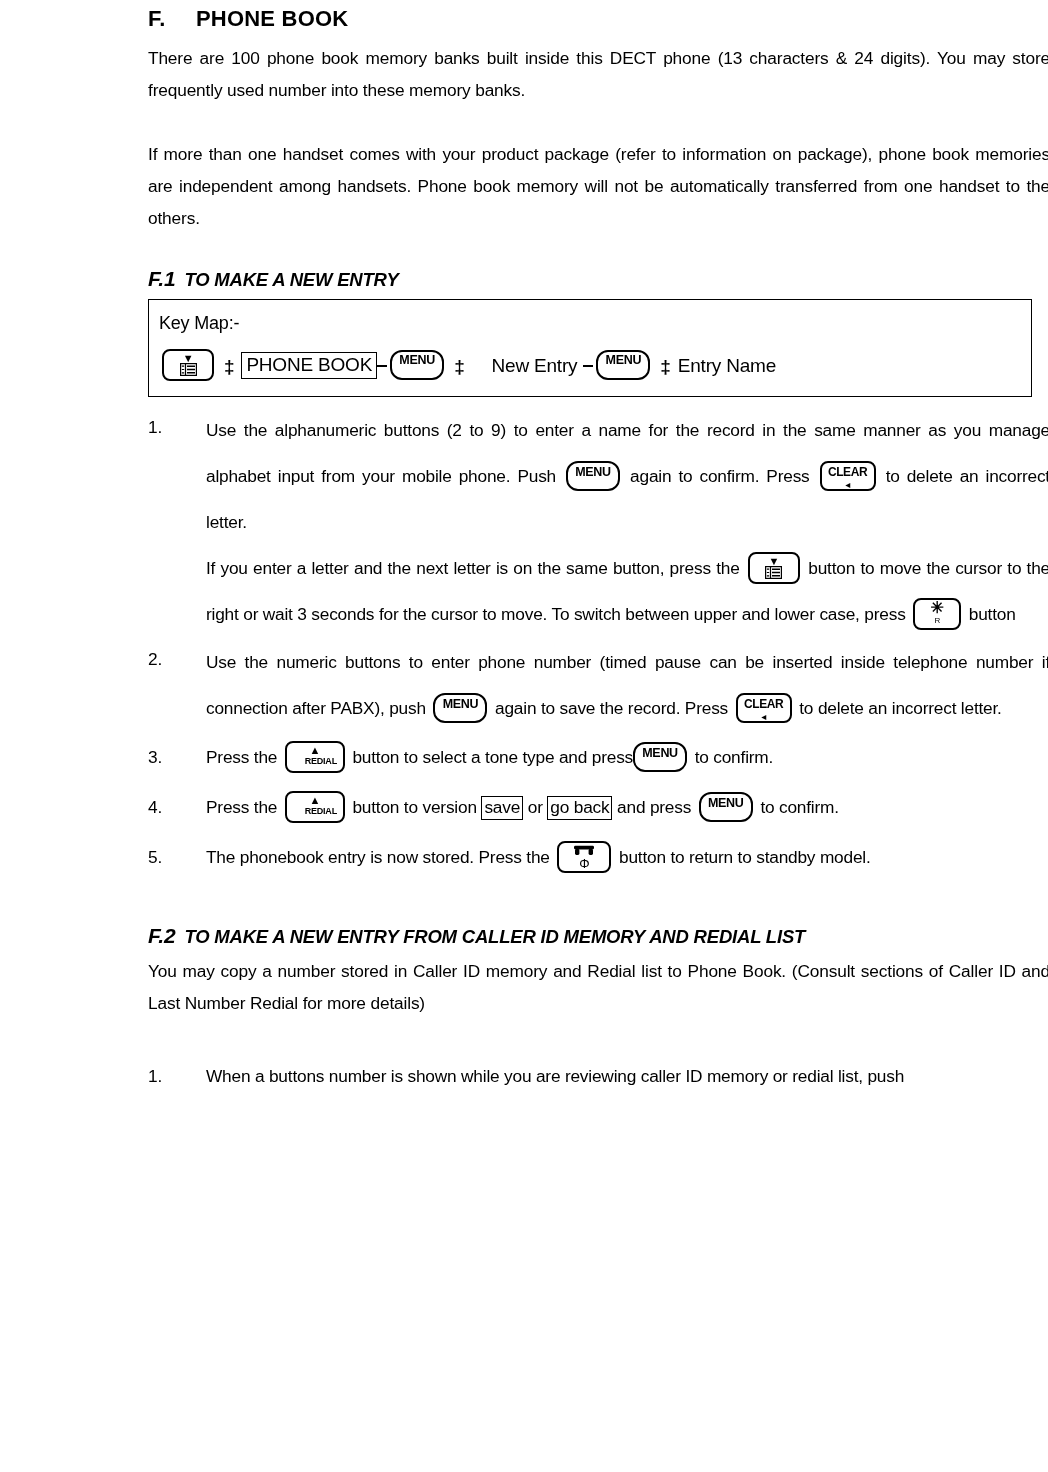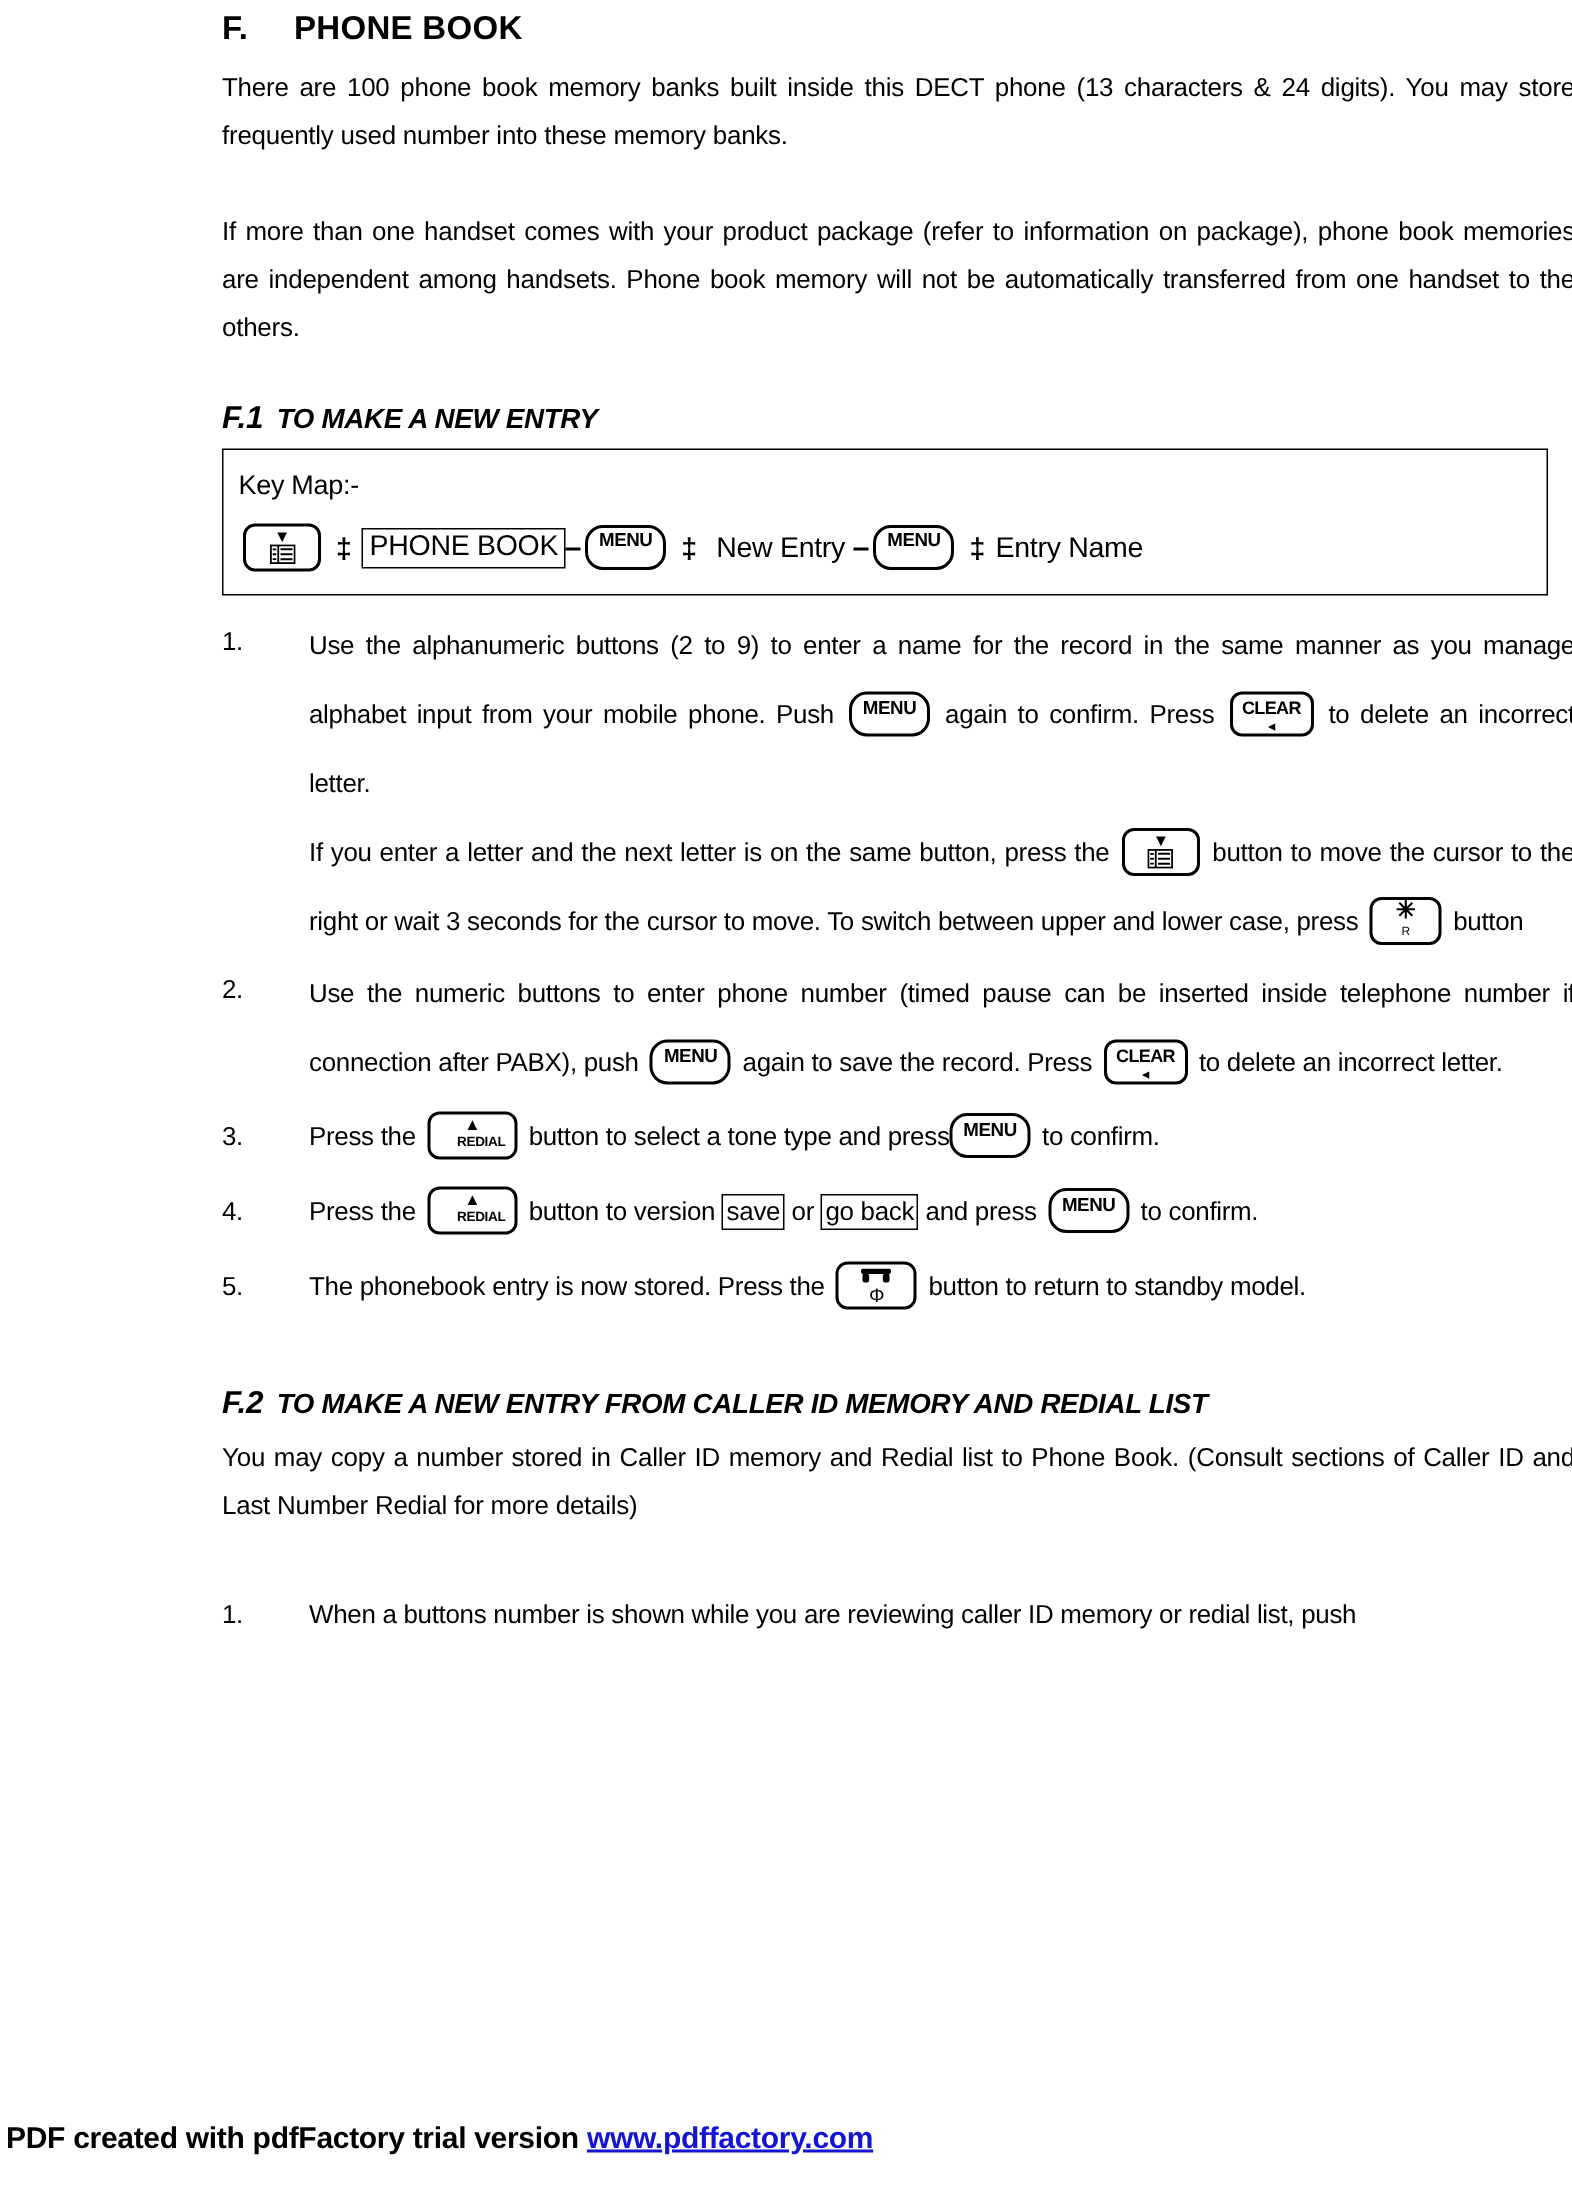--- a/index.html
+++ b/index.html
@@ -353,21 +353,21 @@
 
         <span class="dash"></span>
 
         <span class="key key-menu">
           <span class="k-top">MENU</span>
           <span class="k-bot">OK</span>
         </span>
 
         <span class="arrow-dd">‡</span>
 
-        <span style="margin-left:6px;text-align:center;">New Entry</span>
+        <span style="margin-left:20px;text-align:center;">New Entry</span>
 
         <span class="dash" style="margin-left:6px;"></span>
 
         <span class="key key-menu">
           <span class="k-top">MENU</span>
           <span class="k-bot">OK</span>
         </span>
 
         <span class="arrow-dd">‡</span>
 
@@ -494,16 +494,13 @@
 
     <ol class="steps">
       <li style="line-height:34px;">
         <span class="marker" style="line-height:34px;">1.</span>
         <span>When a buttons number is shown while you are reviewing caller ID memory or redial list, push</span>
       </li>
     </ol>
 
   </div>
 
-  <div class="footer">
-    <span>PDF created with pdfFactory trial version </span><a href="#">www.pdffactory.com</a>
-  </div>
 </div>
 
 </body></html>

